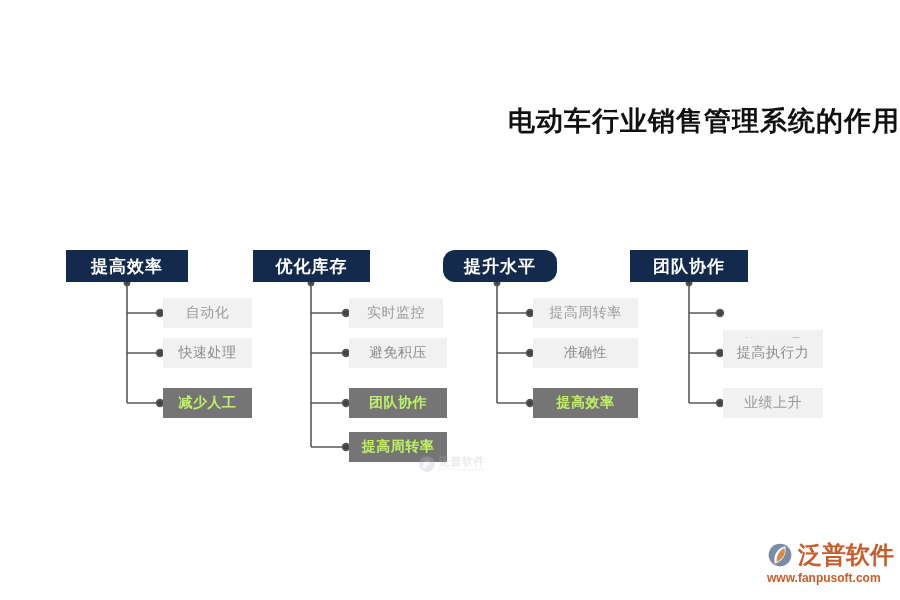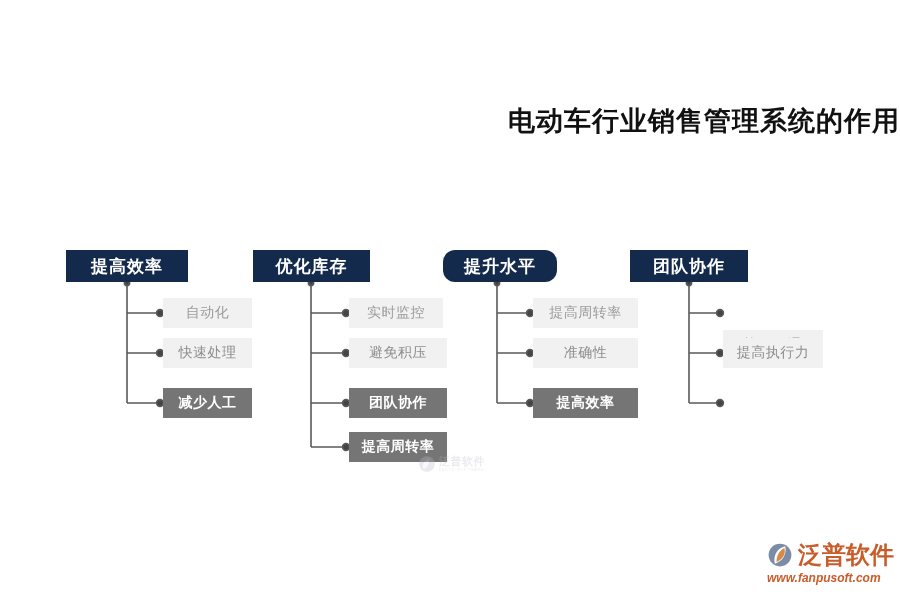--- a/index.html
+++ b/index.html
@@ -75,21 +75,21 @@
   }
   .item-box.light {
     background: #f1f1f1;
     color: #9b9b9b;
   }
   .item-box.light.strong {
     color: #8d8d8d;
   }
   .item-box.dark {
     background: #757575;
-    color: #ffffff;
+    color: #bef264;
     font-weight: bold;
   }
 
   
   #center-watermark {
     position: absolute;
     left: 418px;
     top: 452px;
     width: 92px;
     height: 24px;
@@ -137,21 +137,20 @@
     letter-spacing: 0px;
     line-height: 1;
   }
   #brand-logo .logo-url {
     font-size: 12px;
     font-weight: bold;
     color: #c85c2a;
     letter-spacing: 0px;
     margin-top: 1px;
     margin-left: 1px;
-    font-style: italic;
   }
 </style>
 </head>
 <body>
 
 <div id="canvas">
 
   <div id="page-title">电动车行业销售管理系统的作用</div>
 
   <svg id="connectors" viewBox="0 0 900 600" width="900" height="600">
@@ -247,20 +246,23 @@
 
   <div class="col-header" style="left:630px; top:250px; width:118px;">
     <span>团队协作</span>
   </div>
   <div class="item-box light" style="left:723px; top:298px; width:100px;margin-top:32px;">
     <span>协作沟通</span>
   </div>
   <div class="item-box light strong" style="left:723px; top:338px; width:100px;">
     <span>提高执行力</span>
   </div>
+  <div class="item-box light" style="left:723px; top:388px; width:100px;">
+    <span>业绩上升</span>
+  </div>
 
   <div id="center-watermark">
     <svg width="18" height="18" viewBox="0 0 32 32">
       <path d="M16 2 A14 14 0 1 0 16 30 A14 14 0 1 0 16 2 Z" fill="#b9bdc6"></path>
       <path d="M20 7 C11 9 7 17 9 25 C16 23 21 16 20 7 Z" fill="#ffffff" opacity="0.75"></path>
     </svg>
     <span class="wm-text">
       <span class="wm-cn">泛普软件</span>
       <span class="wm-en">FANPU SOFTWARE</span>
     </span>

